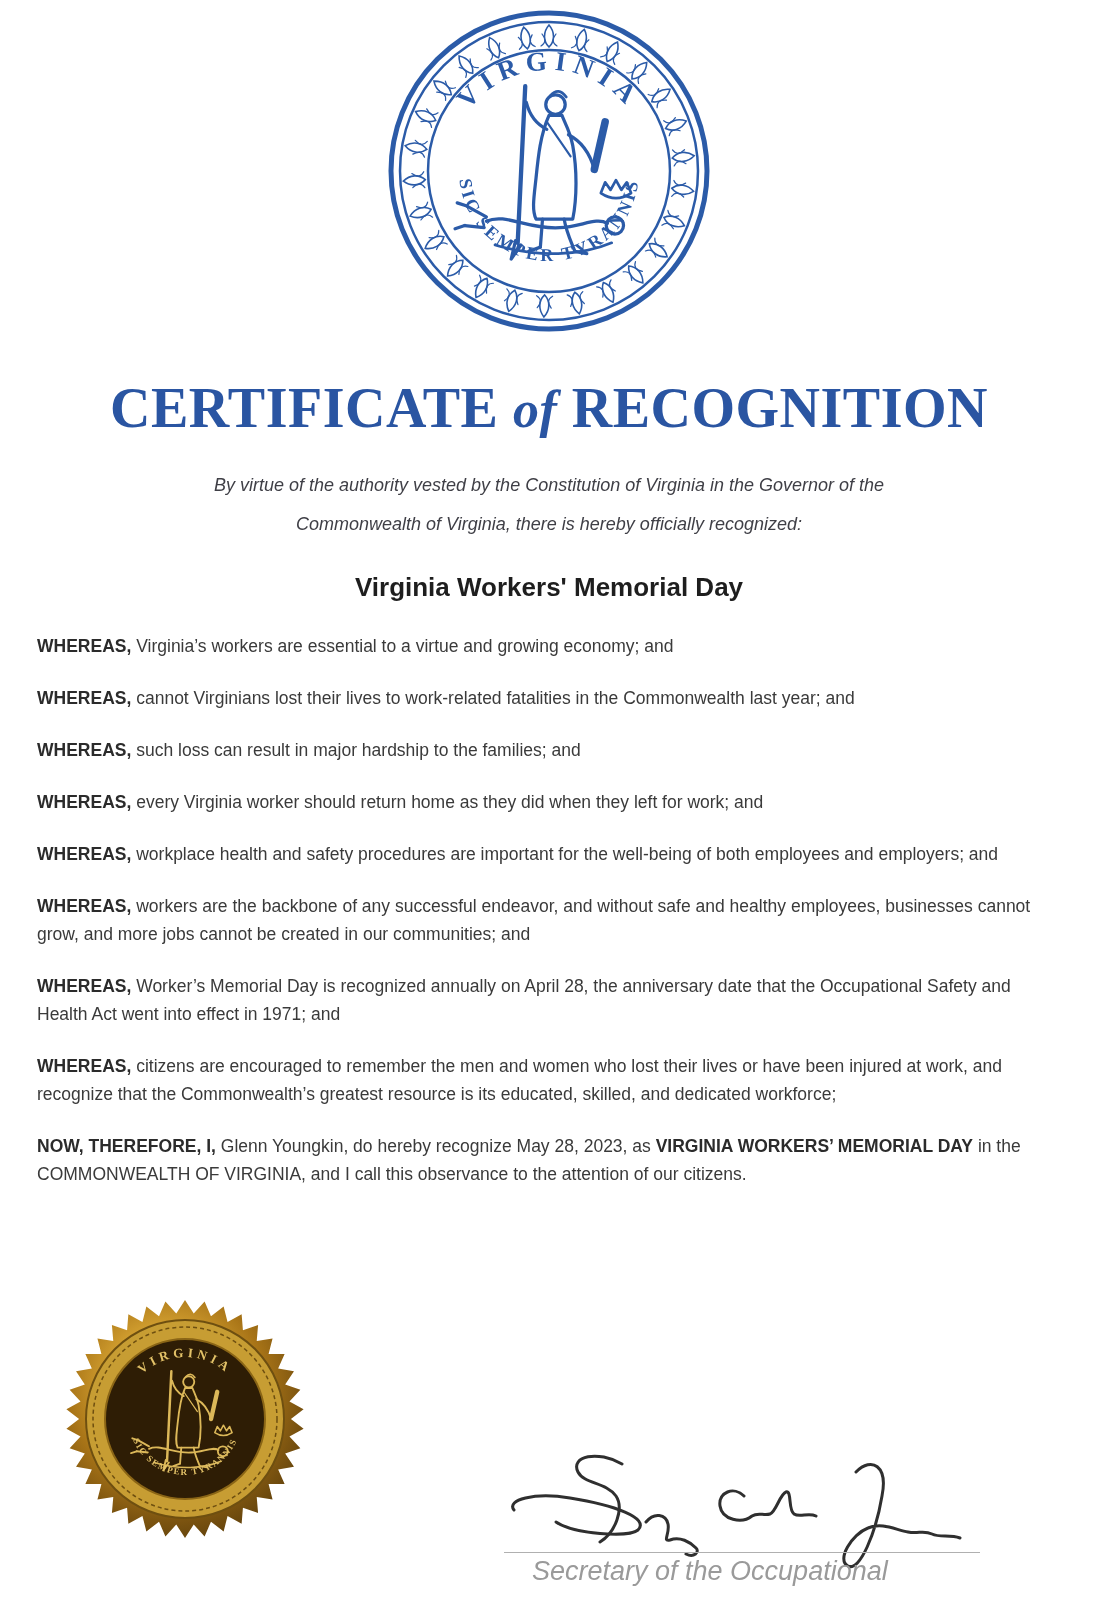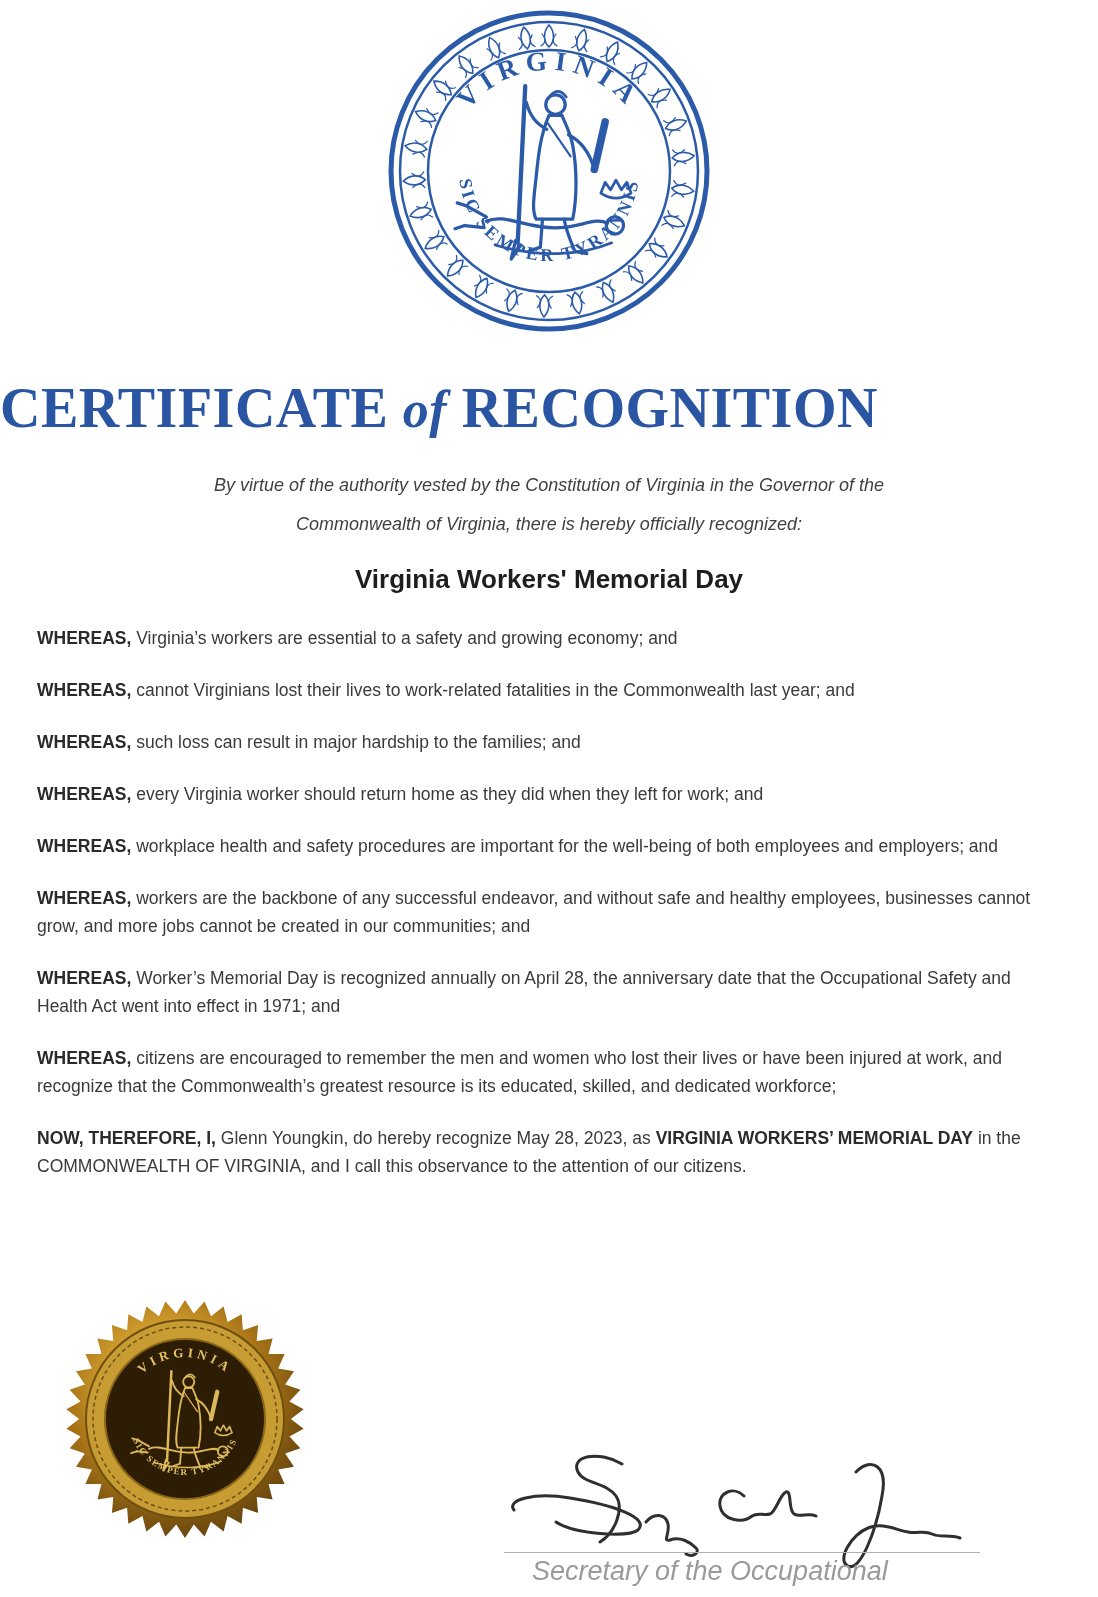--- a/index.html
+++ b/index.html
@@ -10,21 +10,21 @@
     overflow:hidden;
     font-family:"Liberation Sans",sans-serif;
     color:#3a3a3a;
   }
   .seal-wrap{
     padding-top:8px;
     display:flex;justify-content:center;
   }
   .cert-title{
     margin-top:42px;
-    text-align:left;
+    text-align:center;
     font-family:"Liberation Serif",serif;
     font-weight:bold;
     font-size:56px;
     line-height:64px;
     color:#2a55a2;
     letter-spacing:.5px;
   }
   .cert-title .of{
     font-style:italic;
     font-weight:bold;
@@ -34,21 +34,21 @@
   .cert-subtitle{
     margin:24px auto 16px;
     max-width:800px;
     text-align:center;
     font-style:italic;
     font-size:18px;
     line-height:39px;
     color:#3f3f46;
   }
   .proclamation-name{
-    margin-top:20px;
+    margin-top:28px;
     text-align:center;
     font-weight:bold;
     font-size:26px;
     line-height:30px;
     color:#1e1e1e;
   }
   .content{
     margin:30px 37px 0;
     font-size:17.5px;
     line-height:28px;
@@ -169,21 +169,21 @@
     </svg>
   </div>
 
   <div class="cert-title"><span>CERTIFICATE</span> <span class="of">of</span> <span>RECOGNITION</span></div>
 
   <div class="cert-subtitle">By virtue of the authority vested by the Constitution of Virginia in the Governor of the Commonwealth of Virginia, there is hereby officially recognized:</div>
 
   <div class="proclamation-name">Virginia Workers' Memorial Day</div>
 
   <div class="content">
-    <p><strong>WHEREAS,</strong> <span>Virginia’s workers are essential to a safety and growing economy; and</span></p>
+    <p><strong>WHEREAS,</strong> <span>Virginia’s workers are essential to a virtue and growing economy; and</span></p>
     <p><strong>WHEREAS,</strong> <span>cannot Virginians lost their lives to work-related fatalities in the Commonwealth last year; and</span></p>
     <p><strong>WHEREAS,</strong> <span>such loss can result in major hardship to the families; and</span></p>
     <p><strong>WHEREAS,</strong> <span>every Virginia worker should return home as they did when they left for work; and</span></p>
     <p><strong>WHEREAS,</strong> <span>workplace health and safety procedures are important for the well-being of both employees and employers; and</span></p>
     <p><strong>WHEREAS,</strong> <span>workers are the backbone of any successful endeavor, and without safe and healthy employees, businesses cannot grow, and more jobs cannot be created in our communities; and</span></p>
     <p><strong>WHEREAS,</strong> <span>Worker’s Memorial Day is recognized annually on April 28, the anniversary date that the Occupational Safety and Health Act went into effect in 1971; and</span></p>
     <p><strong>WHEREAS,</strong> <span>citizens are encouraged to remember the men and women who lost their lives or have been injured at work, and recognize that the Commonwealth’s greatest resource is its educated, skilled, and dedicated workforce;</span></p>
     <p><strong>NOW, THEREFORE, I,</strong> <span>Glenn Youngkin, do hereby recognize May 28, 2023, as</span> <strong>VIRGINIA WORKERS’ MEMORIAL DAY</strong> <span>in the COMMONWEALTH OF VIRGINIA, and I call this observance to the attention of our citizens.</span></p>
   </div>
 

